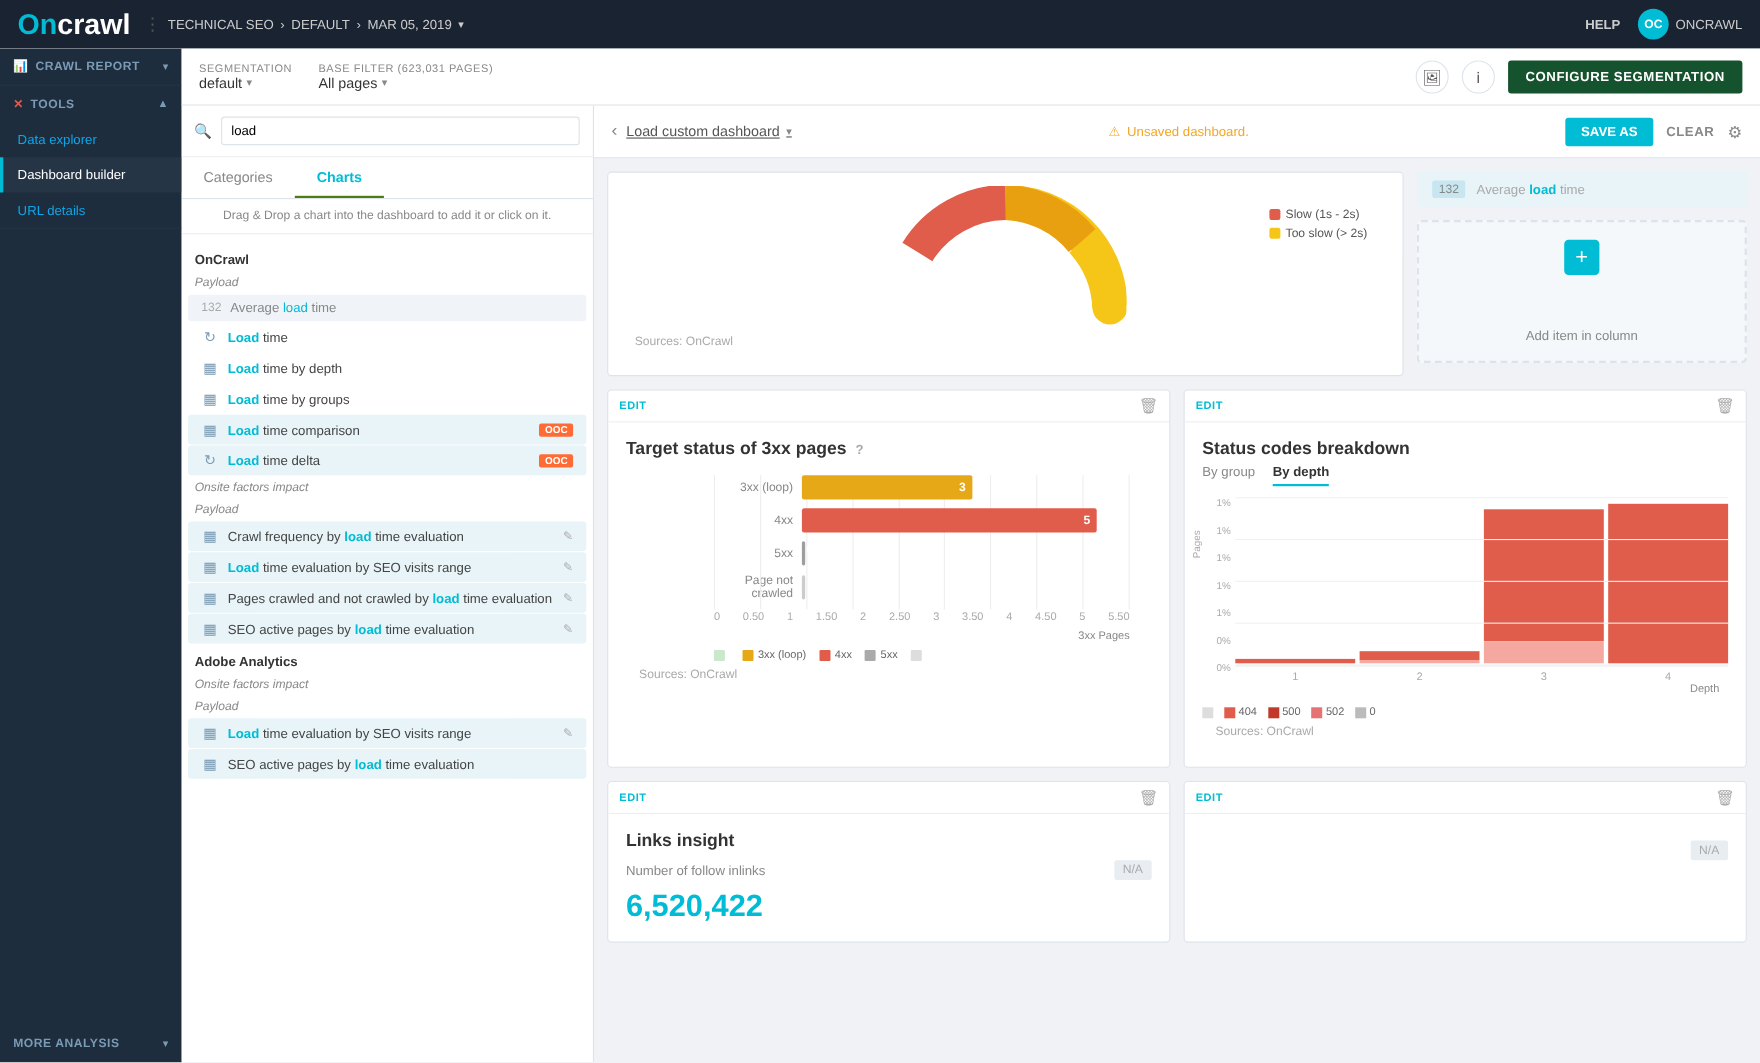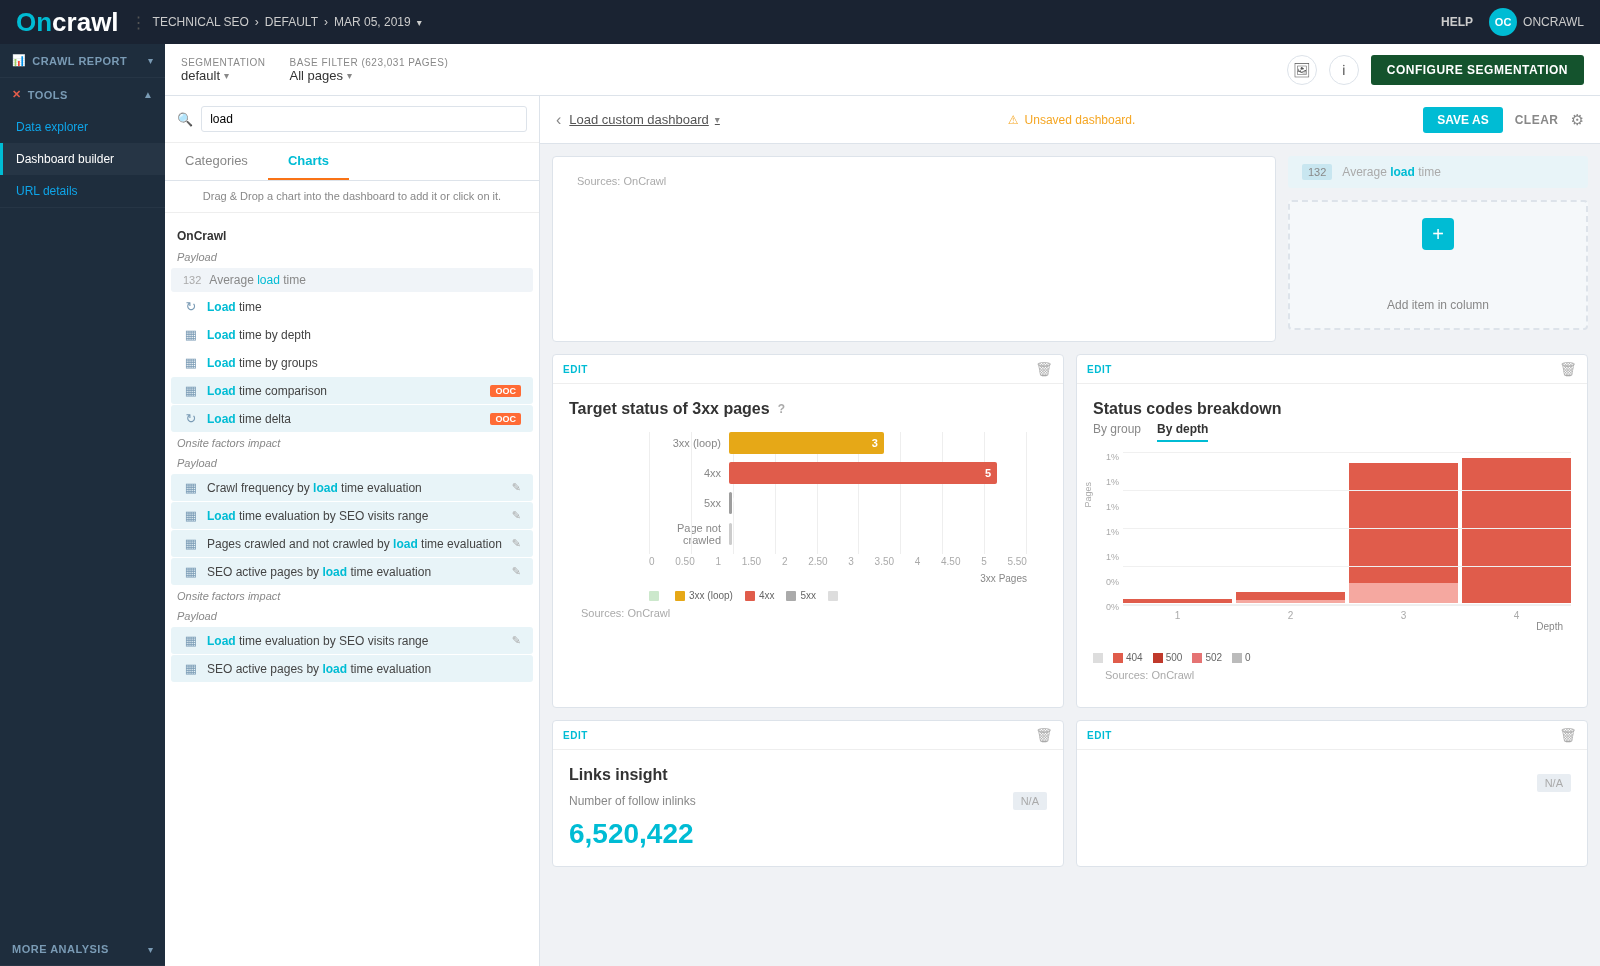--- a/index.html
+++ b/index.html
@@ -49,21 +49,21 @@
 
     
     .content-area { flex: 1; display: flex; overflow: hidden; }
 
     
     .left-panel { width: 375px; background: #fff; border-right: 1px solid #dde3ea; display: flex; flex-direction: column; flex-shrink: 0; overflow: hidden; }
     .left-panel-toolbar { padding: 10px 12px; border-bottom: 1px solid #eee; display: flex; align-items: center; gap: 8px; }
     .search-input { flex: 1; border: 1px solid #dde3ea; border-radius: 3px; padding: 5px 8px; font-size: 12px; outline: none; }
     .left-panel-tabs { display: flex; border-bottom: 1px solid #dde3ea; }
     .left-tab { padding: 10px 20px; font-size: 13px; color: #888; cursor: pointer; border-bottom: 2px solid transparent; }
-    .left-tab.active { color: #00bcd4; border-bottom: 2px solid #f97316; font-weight: 600; }
+    .left-tab.active { color: #00bcd4; border-bottom: 2px solid #4d7c0f; font-weight: 600; }
     .drag-hint { padding: 8px 12px; font-size: 11px; color: #888; text-align: center; line-height: 1.4; border-bottom: 1px solid #eee; }
     .left-panel-content { overflow-y: auto; flex: 1; padding: 8px 0; }
 
     .chart-group-label { padding: 8px 12px 4px; font-size: 12px; font-weight: 600; color: #333; }
     .chart-subgroup-label { padding: 4px 12px; font-size: 11px; color: #888; font-style: italic; }
 
     .chart-item { display: flex; align-items: center; gap: 8px; padding: 6px 12px; cursor: pointer; border-radius: 3px; margin: 1px 6px; }
     .chart-item.highlighted { background: #e8f4f8; }
     .chart-item-icon { color: #7a9bb5; font-size: 13px; width: 16px; text-align: center; }
     .chart-item-text { font-size: 12px; color: #444; flex: 1; }
@@ -287,20 +287,21 @@
             <span class="chart-item-text">Pages crawled and not crawled by <span class="highlight">load</span> time evaluation</span>
             <span class="chart-item-edit">✎</span>
           </div>
 
           <div class="chart-item highlighted">
             <span class="chart-item-icon">▦</span>
             <span class="chart-item-text">SEO active pages by <span class="highlight">load</span> time evaluation</span>
             <span class="chart-item-edit">✎</span>
           </div>
 
+          <div class="chart-group-label">Adobe Analytics</div>
           <div class="chart-subgroup-label">Onsite factors impact</div>
           <div class="chart-subgroup-label">Payload</div>
 
           <div class="chart-item highlighted">
             <span class="chart-item-icon">▦</span>
             <span class="chart-item-text"><span class="highlight">Load</span> time evaluation by SEO visits range</span>
             <span class="chart-item-edit">✎</span>
           </div>
 
           <div class="chart-item highlighted">
@@ -330,20 +331,42 @@
             <span class="clear-btn">CLEAR</span>
             <span class="settings-icon">⚙</span>
           </div>
         </div>
 
         <div class="dashboard-content">
 
           <div style="display:flex; gap:12px; margin-bottom:12px;">
 
             <div style="flex:1; background:#fff; border:1px solid #dde3ea; border-radius:4px; padding:12px; position:relative;">
+              <div style="display:flex; justify-content:center; position:relative; height:130px;">
+
+                <svg width="220" height="130" viewBox="0 0 220 130">
+
+                  <path d="M110,15 A95,95 0 0,1 205,110" stroke="#f5c518" stroke-width="32" fill="none" stroke-linecap="round"></path>
+                  <path d="M110,15 A95,95 0 0,1 180,50" stroke="#e8a010" stroke-width="32" fill="none"></path>
+                  <path d="M180,50 A95,95 0 0,1 205,110" stroke="#f5c518" stroke-width="32" fill="none"></path>
+
+                  <path d="M30,60 A95,95 0 0,1 110,15" stroke="#e05c4b" stroke-width="32" fill="none"></path>
+                </svg>
+
+                <div style="position:absolute; right:20px; top:20px; display:flex; flex-direction:column; gap:5px;">
+                  <div class="legend-item">
+                    <div class="legend-dot" style="background:#e05c4b;"></div>
+                    <span>Slow (1s - 2s)</span>
+                  </div>
+                  <div class="legend-item">
+                    <div class="legend-dot" style="background:#f5c518;"></div>
+                    <span>Too slow (&gt; 2s)</span>
+                  </div>
+                </div>
+              </div>
               <div class="sources">Sources: OnCrawl</div>
             </div>
 
             <div style="width:300px; display:flex; flex-direction:column; gap:12px;">
               <div style="background:#e8f4f8; border-radius:3px; padding:8px 14px; display:flex; align-items:center; gap:10px;">
                 <span style="font-size:11px; color:#888; background:#c8e6f0; padding:2px 6px; border-radius:2px;">132</span>
                 <span style="font-size:12px; color:#aaa;">Average <span style="color:#00bcd4;font-weight:600;">load</span> time</span>
               </div>
               <div class="add-column">
                 <div class="add-btn">+</div>
@@ -514,21 +537,21 @@
                       <div style="flex:1; text-align:center; font-size:10px; color:#aaa;">2</div>
                       <div style="flex:1; text-align:center; font-size:10px; color:#aaa;">3</div>
                       <div style="flex:1; text-align:center; font-size:10px; color:#aaa;">4</div>
                     </div>
                     <div style="text-align:right; font-size:10px; color:#888; padding-right:8px;">Depth</div>
                   </div>
                 </div>
 
                 <div style="font-size:9px; color:#aaa; writing-mode:vertical-rl; transform:rotate(180deg); position:absolute; margin-top:-150px; margin-left:-10px;">Pages</div>
 
-                <div style="display:flex; gap:10px; flex-wrap:wrap; margin-top:20px;">
+                <div style="display:flex; gap:10px; flex-wrap:wrap; margin-top:10px;">
                   <div style="display:flex; align-items:center; gap:3px;">
                     <div style="width:10px; height:10px; background:#ddd;"></div>
                   </div>
                   <div style="display:flex; align-items:center; gap:3px;">
                     <div style="width:10px; height:10px; background:#e05c4b;"></div>
                     <span style="font-size:10px; color:#666;">404</span>
                   </div>
                   <div style="display:flex; align-items:center; gap:3px;">
                     <div style="width:10px; height:10px; background:#c0392b;"></div>
                     <span style="font-size:10px; color:#666;">500</span>

